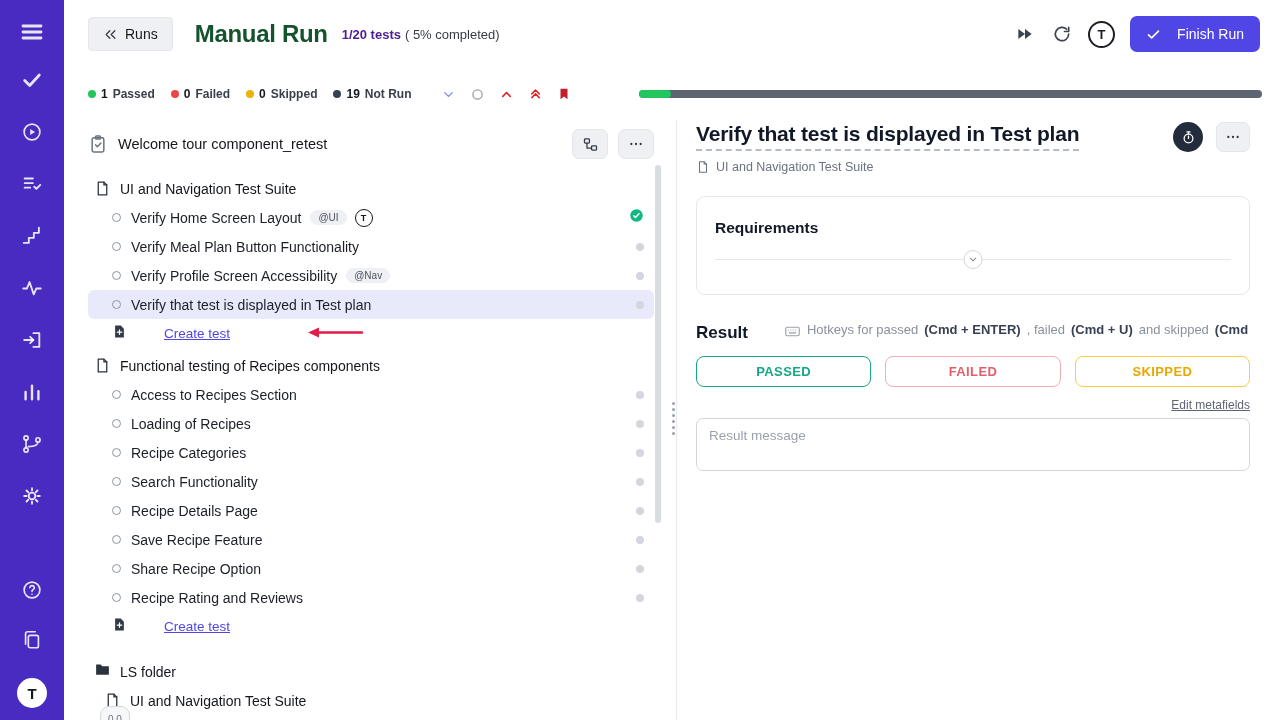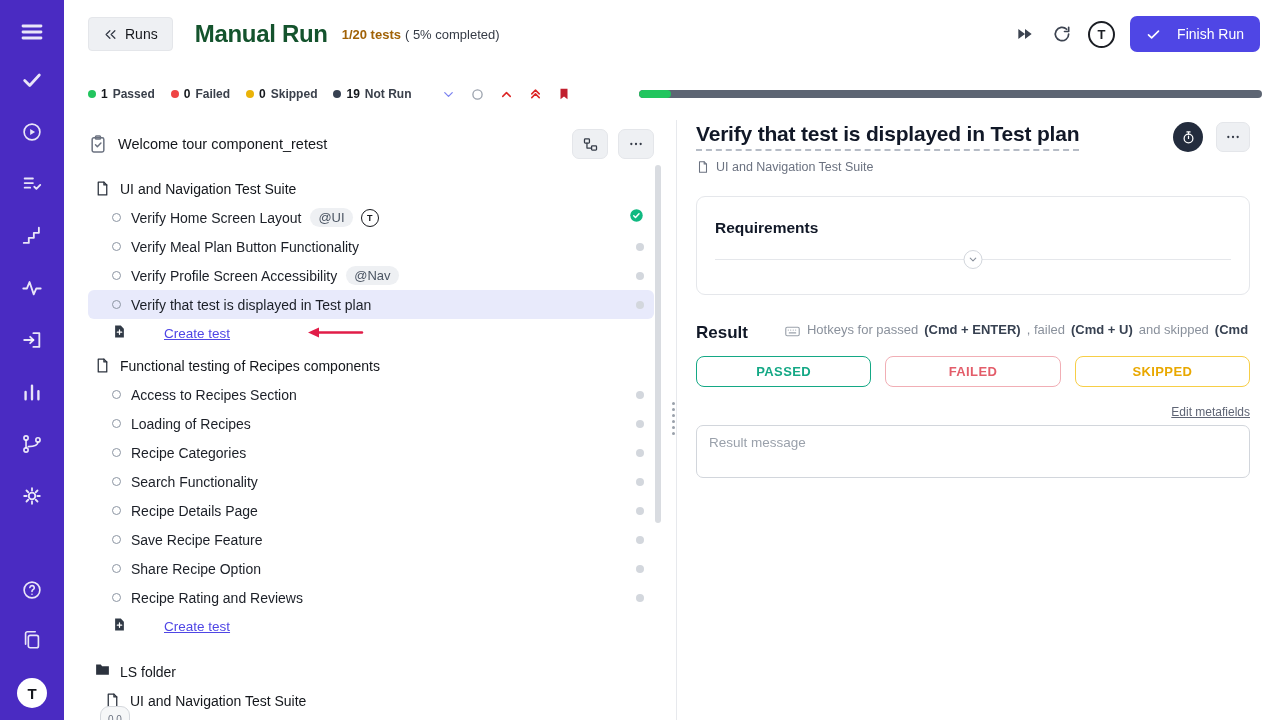--- a/index.html
+++ b/index.html
@@ -15,21 +15,21 @@
   .sb-logo { width:30px; height:30px; background:#fff; border-radius:50%; display:flex; align-items:center; justify-content:center; }
   .sb-logo::after { content:"T"; font-weight:bold; font-size:15px; color:#16181d; }
 
   svg.ic { fill:none; stroke:currentColor; stroke-width:2; stroke-linecap:round; stroke-linejoin:round; display:block; }
 
   
   .topbar { position:absolute; left:64px; top:0; right:0; height:68px; display:flex; align-items:center; padding:0 20px 0 24px; background:#fff; }
   .btn-runs { display:flex; align-items:center; gap:7px; height:34px; padding:0 14px; background:#eef0f3; border:1px solid #e4e6ea; border-radius:4px; font-size:14px; color:#16181d; cursor:pointer; }
   .page-title { font-size:24px; font-weight:700; color:#14532d; margin-left:22px; letter-spacing:-.3px; }
   .subtitle { margin-left:14px; font-size:13px; color:#353b46; display:flex; gap:4px; align-items:baseline; }
-  .subtitle .b { font-weight:700; color:#a16207; }
+  .subtitle .b { font-weight:700; color:#4c1d95; }
   .top-right { margin-left:auto; display:flex; align-items:center; gap:15px; }
   .top-icon { width:22px; height:22px; color:#3c4350; display:flex; align-items:center; justify-content:center; cursor:pointer; }
   .logo-ring { width:27px; height:27px; border:2.5px solid #1b1e24; border-radius:50%; display:flex; align-items:center; justify-content:center; cursor:pointer; }
   .logo-ring::after { content:"T"; font-size:13px; font-weight:bold; color:#1b1e24; }
   .btn-finish { display:flex; align-items:center; gap:16px; height:36px; padding:0 16px; background:#4f46e5; color:#fff; border:none; border-radius:7px; font-size:14px; font-weight:500; cursor:pointer; }
 
   
   .statusrow { position:absolute; left:64px; top:68px; right:0; height:52px; display:flex; align-items:center; padding:0 18px 0 24px; background:#fff; }
   .st-items { display:flex; align-items:center; gap:16px; }
   .st-item { display:flex; align-items:center; gap:5px; font-size:12px; }
@@ -48,21 +48,21 @@
   .lp-btns { margin-left:auto; display:flex; gap:10px; }
   .sq-btn { width:36px; height:30px; background:#eef0f3; border:1px solid #e4e6ea; border-radius:7px; display:flex; align-items:center; justify-content:center; color:#343b47; cursor:pointer; }
 
   .tree { width:566px; }
   .row { display:flex; align-items:center; height:29px; padding:0 10px 0 6px; border-radius:6px; }
   .trow { padding-left:24px; cursor:pointer; }
   .trow.selected { background:#e8eafb; }
   .bullet { width:9px; height:9px; border:1.5px solid #8d96a3; border-radius:50%; flex:none; }
   .tlabel { margin-left:10px; font-size:14px; color:#1b1f27; white-space:nowrap; }
   .slabel { margin-left:9px; font-size:14px; font-weight:500; color:#14171c; white-space:nowrap; }
-  .tag { margin-left:9px; padding:2px 8px; background:#eef0f3; border-radius:10px; font-size:13px; color:#4b5563; }
+  .tag { margin-left:9px; padding:2px 8px; background:#eef0f3; border-radius:10px; font-size:10px; color:#4b5563; }
   .mini-logo { width:18px; height:18px; border:1.6px solid #16181d; border-radius:50%; margin-left:8px; display:flex; align-items:center; justify-content:center; flex:none; }
   .mini-logo::after { content:"T"; font-size:9px; font-weight:bold; color:#16181d; }
   .sp { flex:1; }
   .gdot { width:8px; height:8px; border-radius:50%; background:#d3d7dd; flex:none; }
   .crow { padding-left:24px;gap:28px; }
   .crow .link { margin-left:9px; font-size:13.5px; color:#4f46e5; text-decoration:underline; cursor:pointer; }
   .arrow-annot { margin-left:48px; }
   .nested { padding-left:16px; }
 
   .lp-scrollbar { position:absolute; left:591px; top:45px; width:6px; height:358px; background:#d9dce1; border-radius:3px; }
@@ -91,21 +91,21 @@
   .result-h { font-size:17px; font-weight:700; color:#111827; }
   .hotkeys { display:flex; align-items:center; gap:6px; margin-left:36px; font-size:13px; color:#8a919c; white-space:nowrap; overflow:hidden; }
   .hotkeys .b { color:#374151; font-weight:700; }
 
   .verdicts { display:flex; gap:14px; margin-top:13px; }
   .verdict { flex:1; height:31px; border-radius:8px; background:#fff; font-size:13px; font-weight:700; letter-spacing:.4px; display:flex; align-items:center; justify-content:center; cursor:pointer; font-family:"Liberation Sans",sans-serif; }
   .v-pass { border:1.5px solid #14a885; color:#14a885; }
   .v-fail { border:1.5px solid #f1aeb5; color:#e35d6a; }
   .v-skip { border:1.5px solid #f7ce46; color:#e9a800; }
 
-  .meta-row { margin-top:15px; text-align:right; }
+  .meta-row { margin-top:8px; text-align:right; }
   .meta-link { font-size:12px; color:#5f6575; text-decoration:underline; cursor:pointer; }
   .result-msg { margin-top:5px; width:100%; height:53px; border:1px solid #d2d6dc; border-radius:7px; padding:9px 12px; font-size:13.5px; font-family:"Liberation Sans",sans-serif; color:#111827; resize:none; background:#fff; }
   .result-msg::placeholder { color:#9aa1ab; }
 </style>
 </head>
 <body>
 
 <div class="app">
 
   <div class="sidebar">

